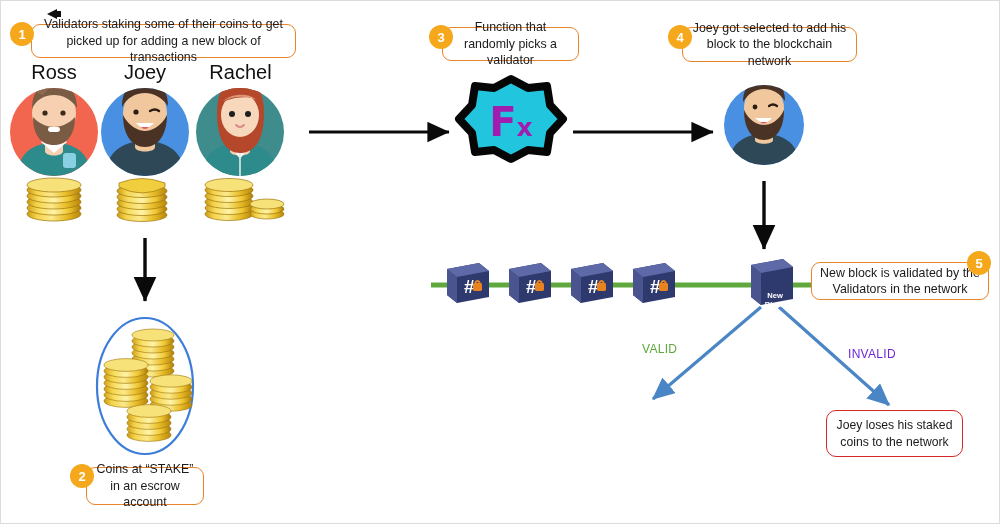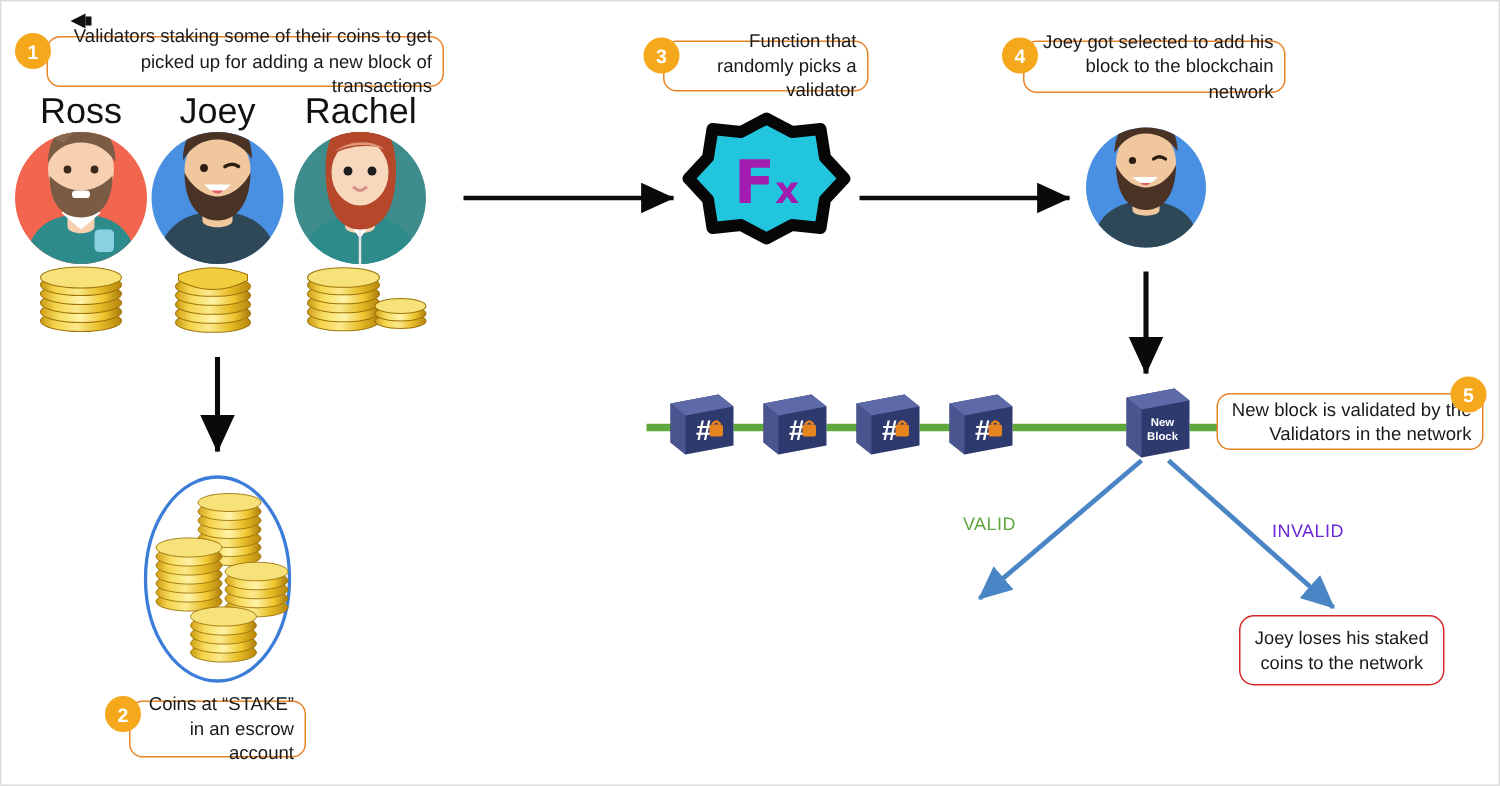--- a/index.html
+++ b/index.html
@@ -18,21 +18,21 @@
 
   
   .callout {
     position: absolute;
     border: 1.6px solid #E8852A;
     border-radius: 9px;
     background: #ffffff;
     color: #1a1a1a;
     font-size: 12.4px;
     line-height: 1.32;
-    text-align: right;
+    text-align: center;
     display: flex;
     align-items: center;
     justify-content: center;
     padding: 3px 7px;
     z-index: 6;
   }
   .badge {
     position: absolute;
     width: 24px; height: 24px;
     border-radius: 50%;
@@ -67,21 +67,21 @@
     font-size: 12px;
     font-weight: 400;
     letter-spacing: .3px;
     z-index: 6;
   }
   .vlabel.green { color: #5FA83D; }
   .vlabel.red   { color: #6d28d9; }
 
   .name {
     position: absolute;
-    font-size: 24px;
+    font-size: 20px;
     color: #111111;
     text-align: center;
     font-weight: 400;
     z-index: 5;
   }
 
   .svglayer { position: absolute; inset: 0; }
   .newblocktxt {
     position: absolute;
     color: #ffffff;
@@ -349,21 +349,21 @@
       <path d="M660,282 q2.5,-4 5,0" stroke="#E8841F" stroke-width="1.8" fill="none"></path>
     </g>
 
     <g>
       <path d="M750,264 L782,258 L792,266 L792,298 L760,304 L750,296 z" fill="#2E3A6E"></path>
       <path d="M750,264 L760,272 L760,304 L750,296 z" fill="#4A5590"></path>
       <path d="M750,264 L782,258 L792,266 L760,272 z" fill="#5E6AA8"></path>
     </g>
   </svg>
 
-  <div class="newblocktxt" style="left:758px; top:276px; width:32px;">
+  <div class="newblocktxt" style="left:758px; top:290px; width:32px;">
     <span>New</span><br>
     <span>Block</span>
   </div>
 
   <div class="fxtxt">
     <span>F</span><span class="sub">x</span>
   </div>
 
   <div class="name" style="left:13px; top:60px; width:80px;">Ross</div>
   <div class="name" style="left:104px; top:60px; width:80px;">Joey</div>

